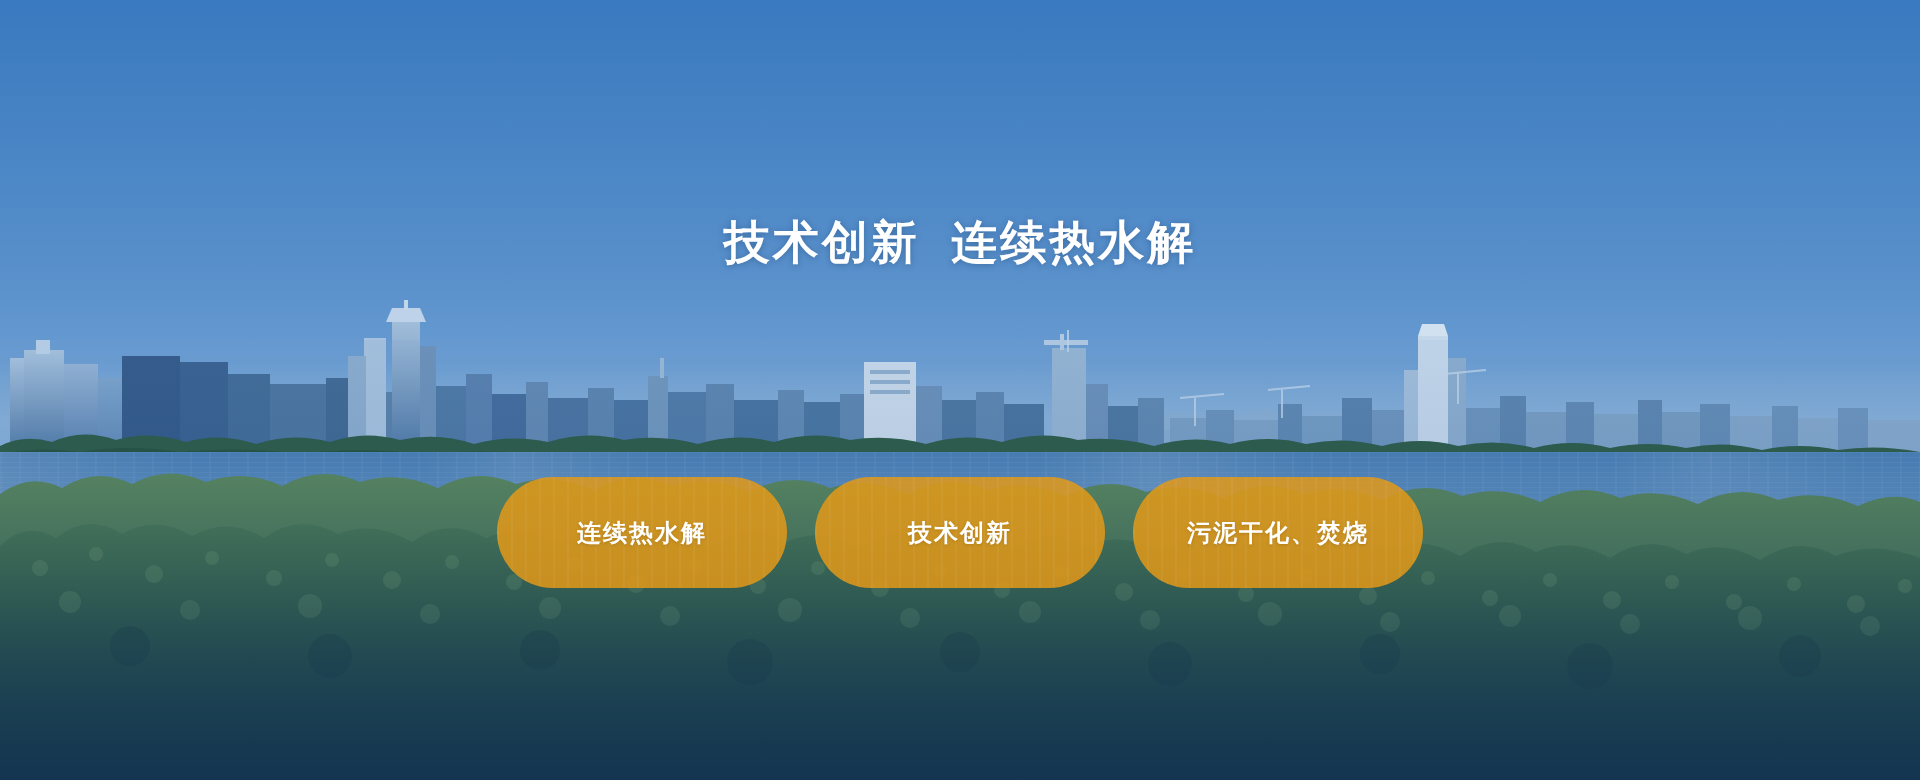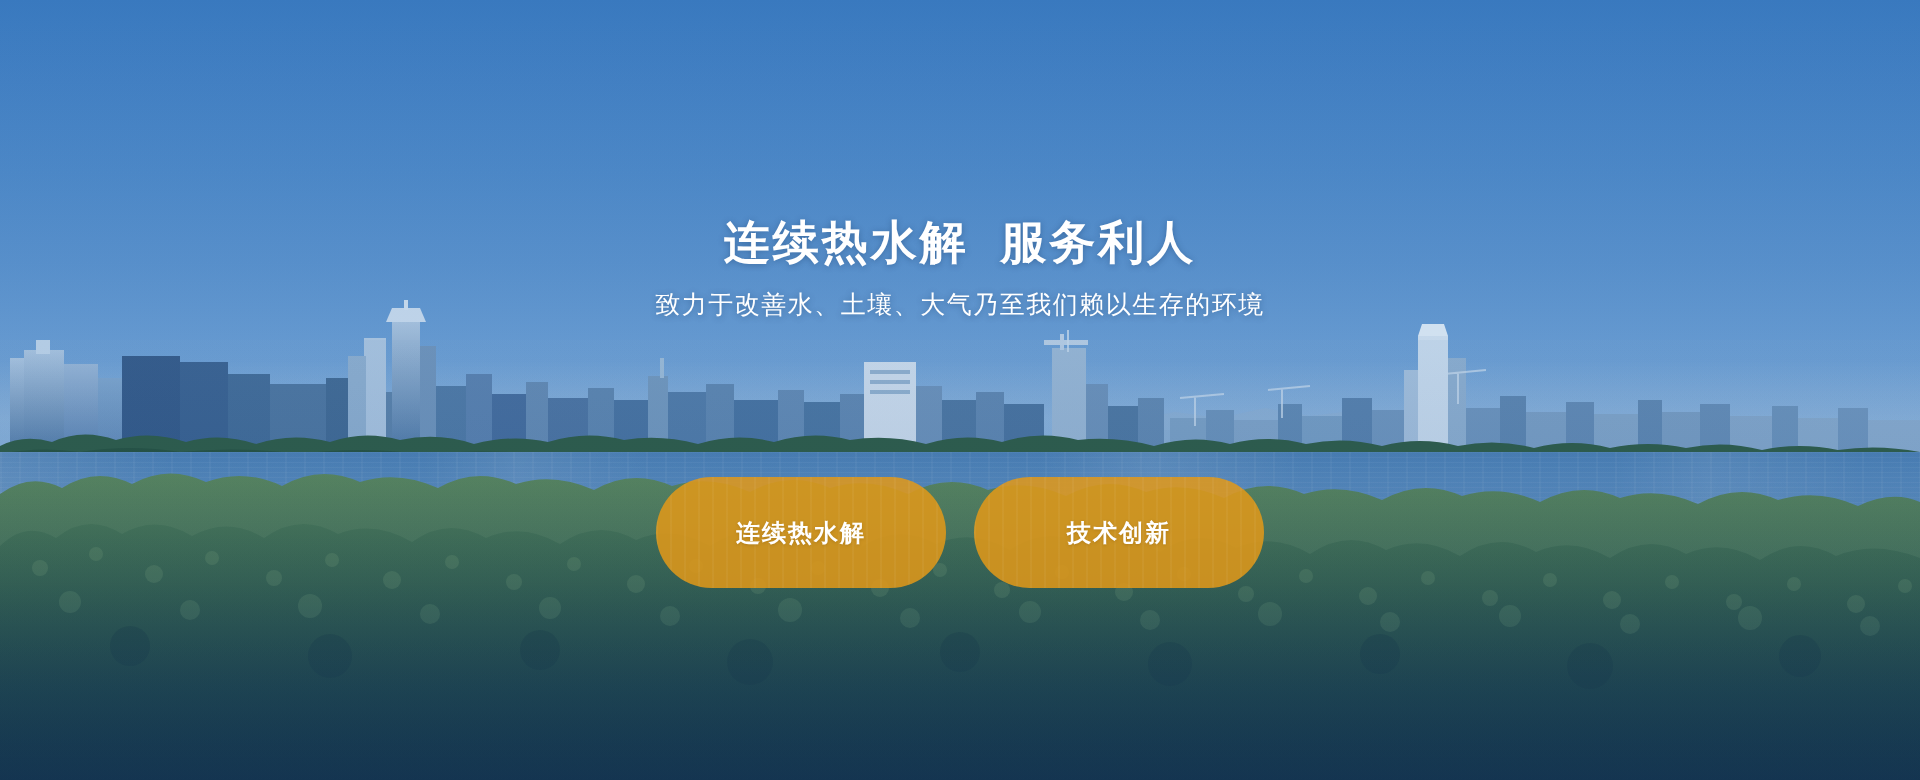--- a/index.html
+++ b/index.html
@@ -433,26 +433,28 @@
           <circle cx="1590" cy="216" r="23"></circle>
           <circle cx="1800" cy="206" r="21"></circle>
       </g>
     </svg>
     <div class="veg-dark"></div>
   </div>
 
   <div class="cast"></div>
 
   <div class="copy">
-    <div class="headline">连续热水解  服务利人</div>
-    <div class="subhead">致力于改善水、土壤、大气乃至我们赖以生存的环境</div>
+    <div class="headline">技术创新  连续热水解</div>
   </div>
 
   <div class="pill-row">
     <div class="pill">
       <span class="pill-label">连续热水解</span>
     </div>
     <div class="pill">
       <span class="pill-label">技术创新</span>
     </div>
+    <div class="pill">
+      <span class="pill-label">污泥干化、焚烧</span>
+    </div>
   </div>
 
 </div>
 
 </body></html>

